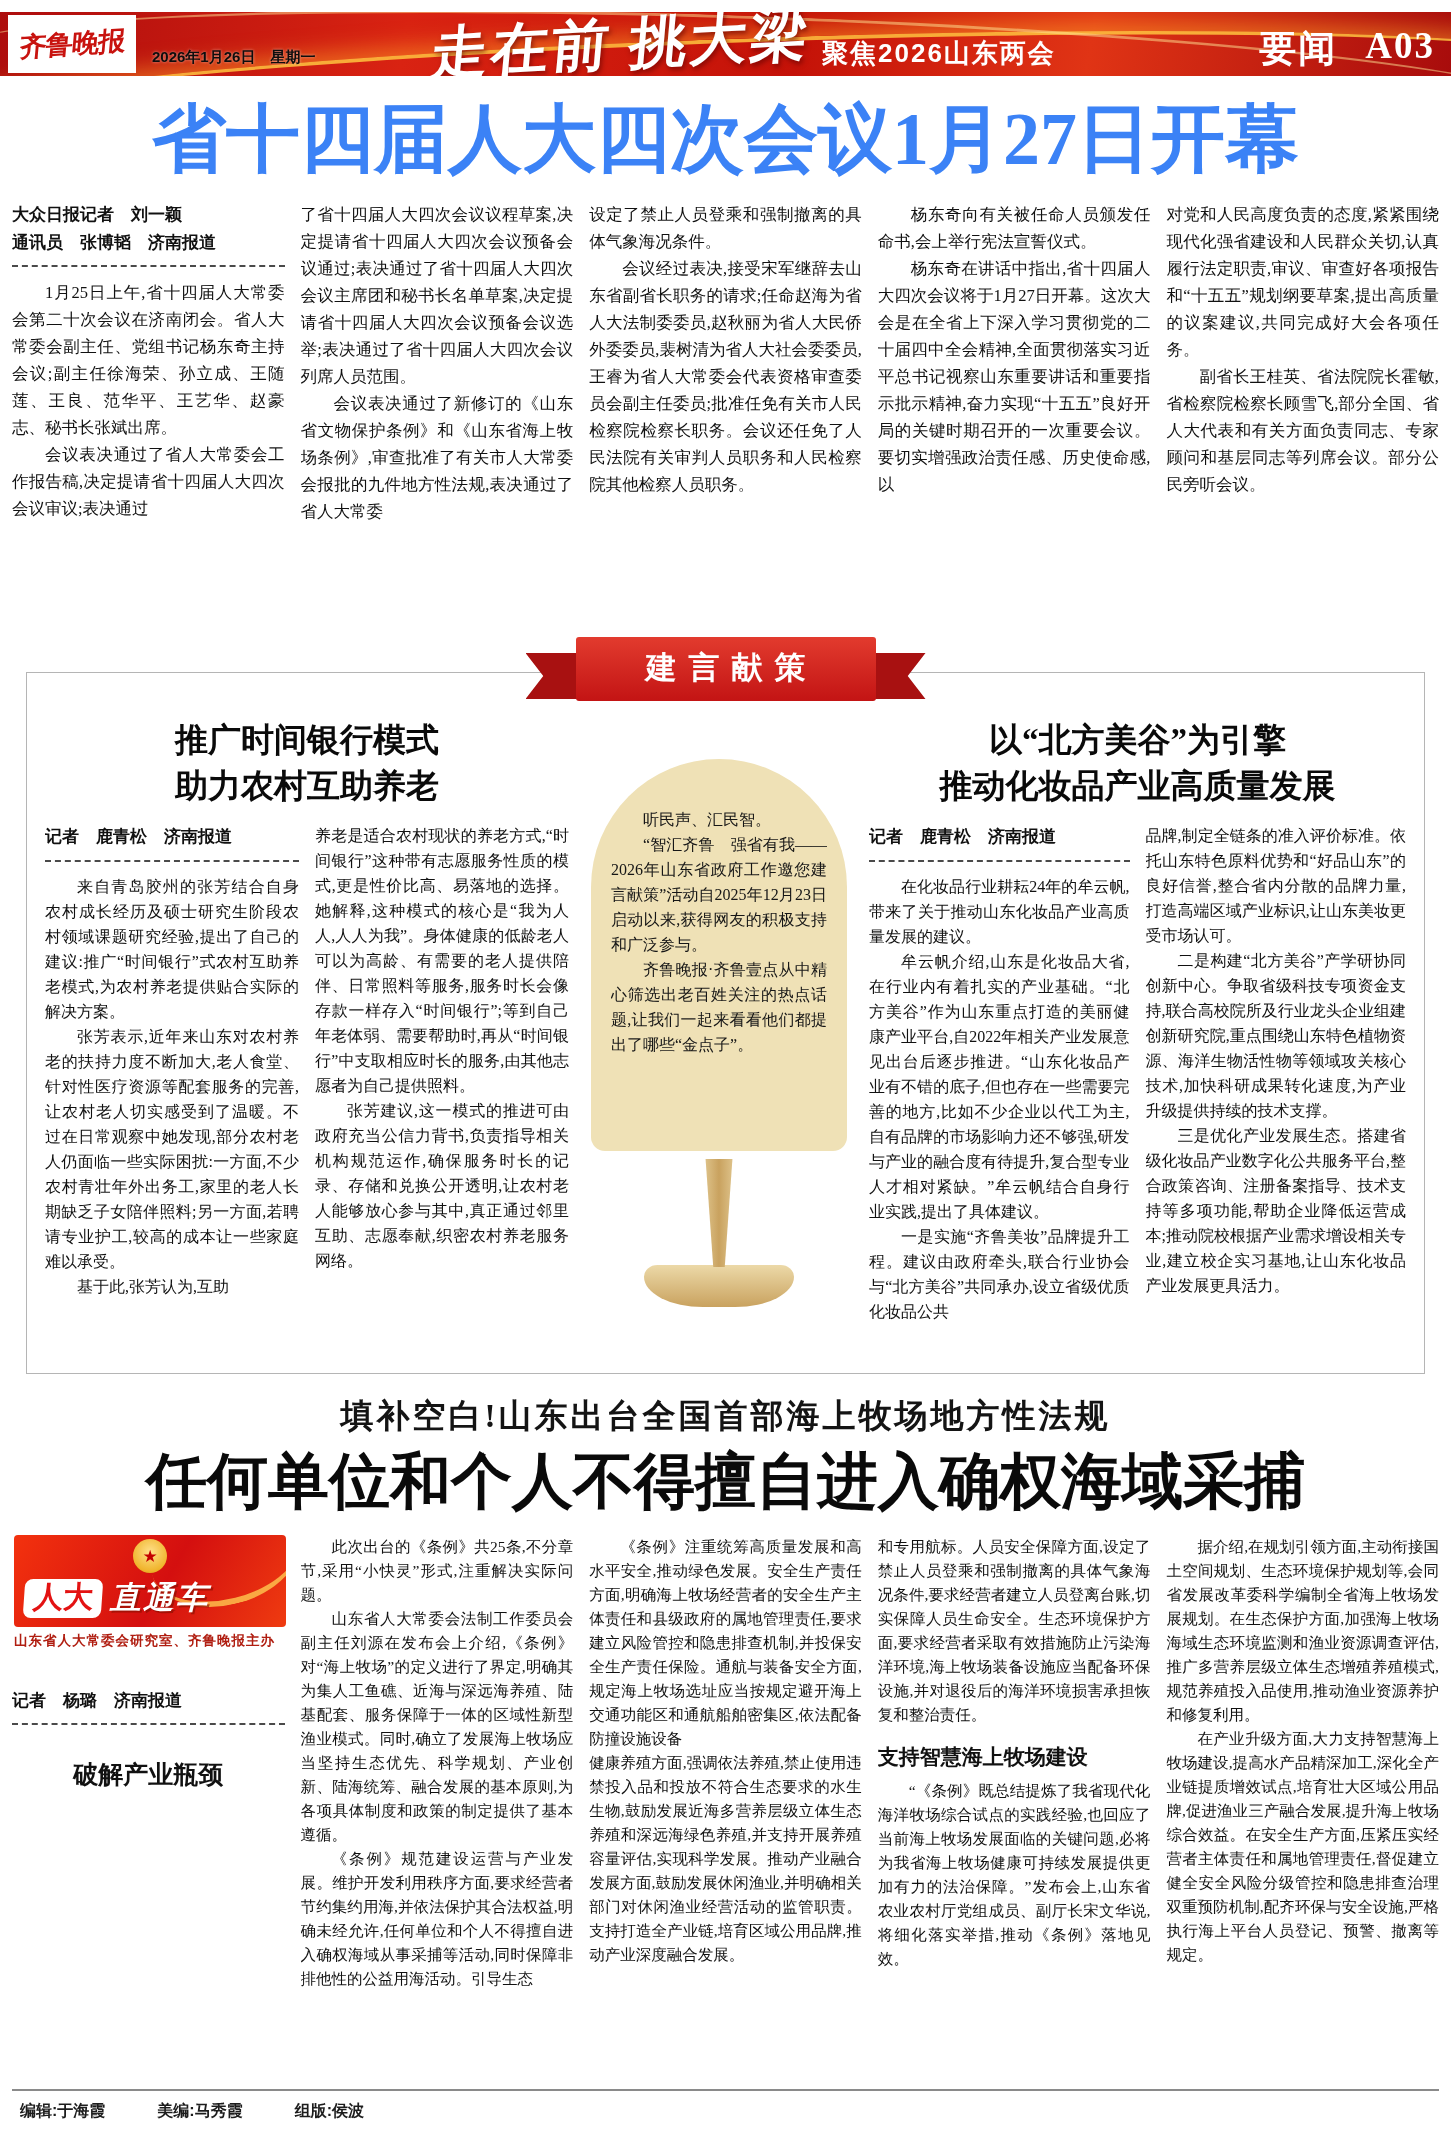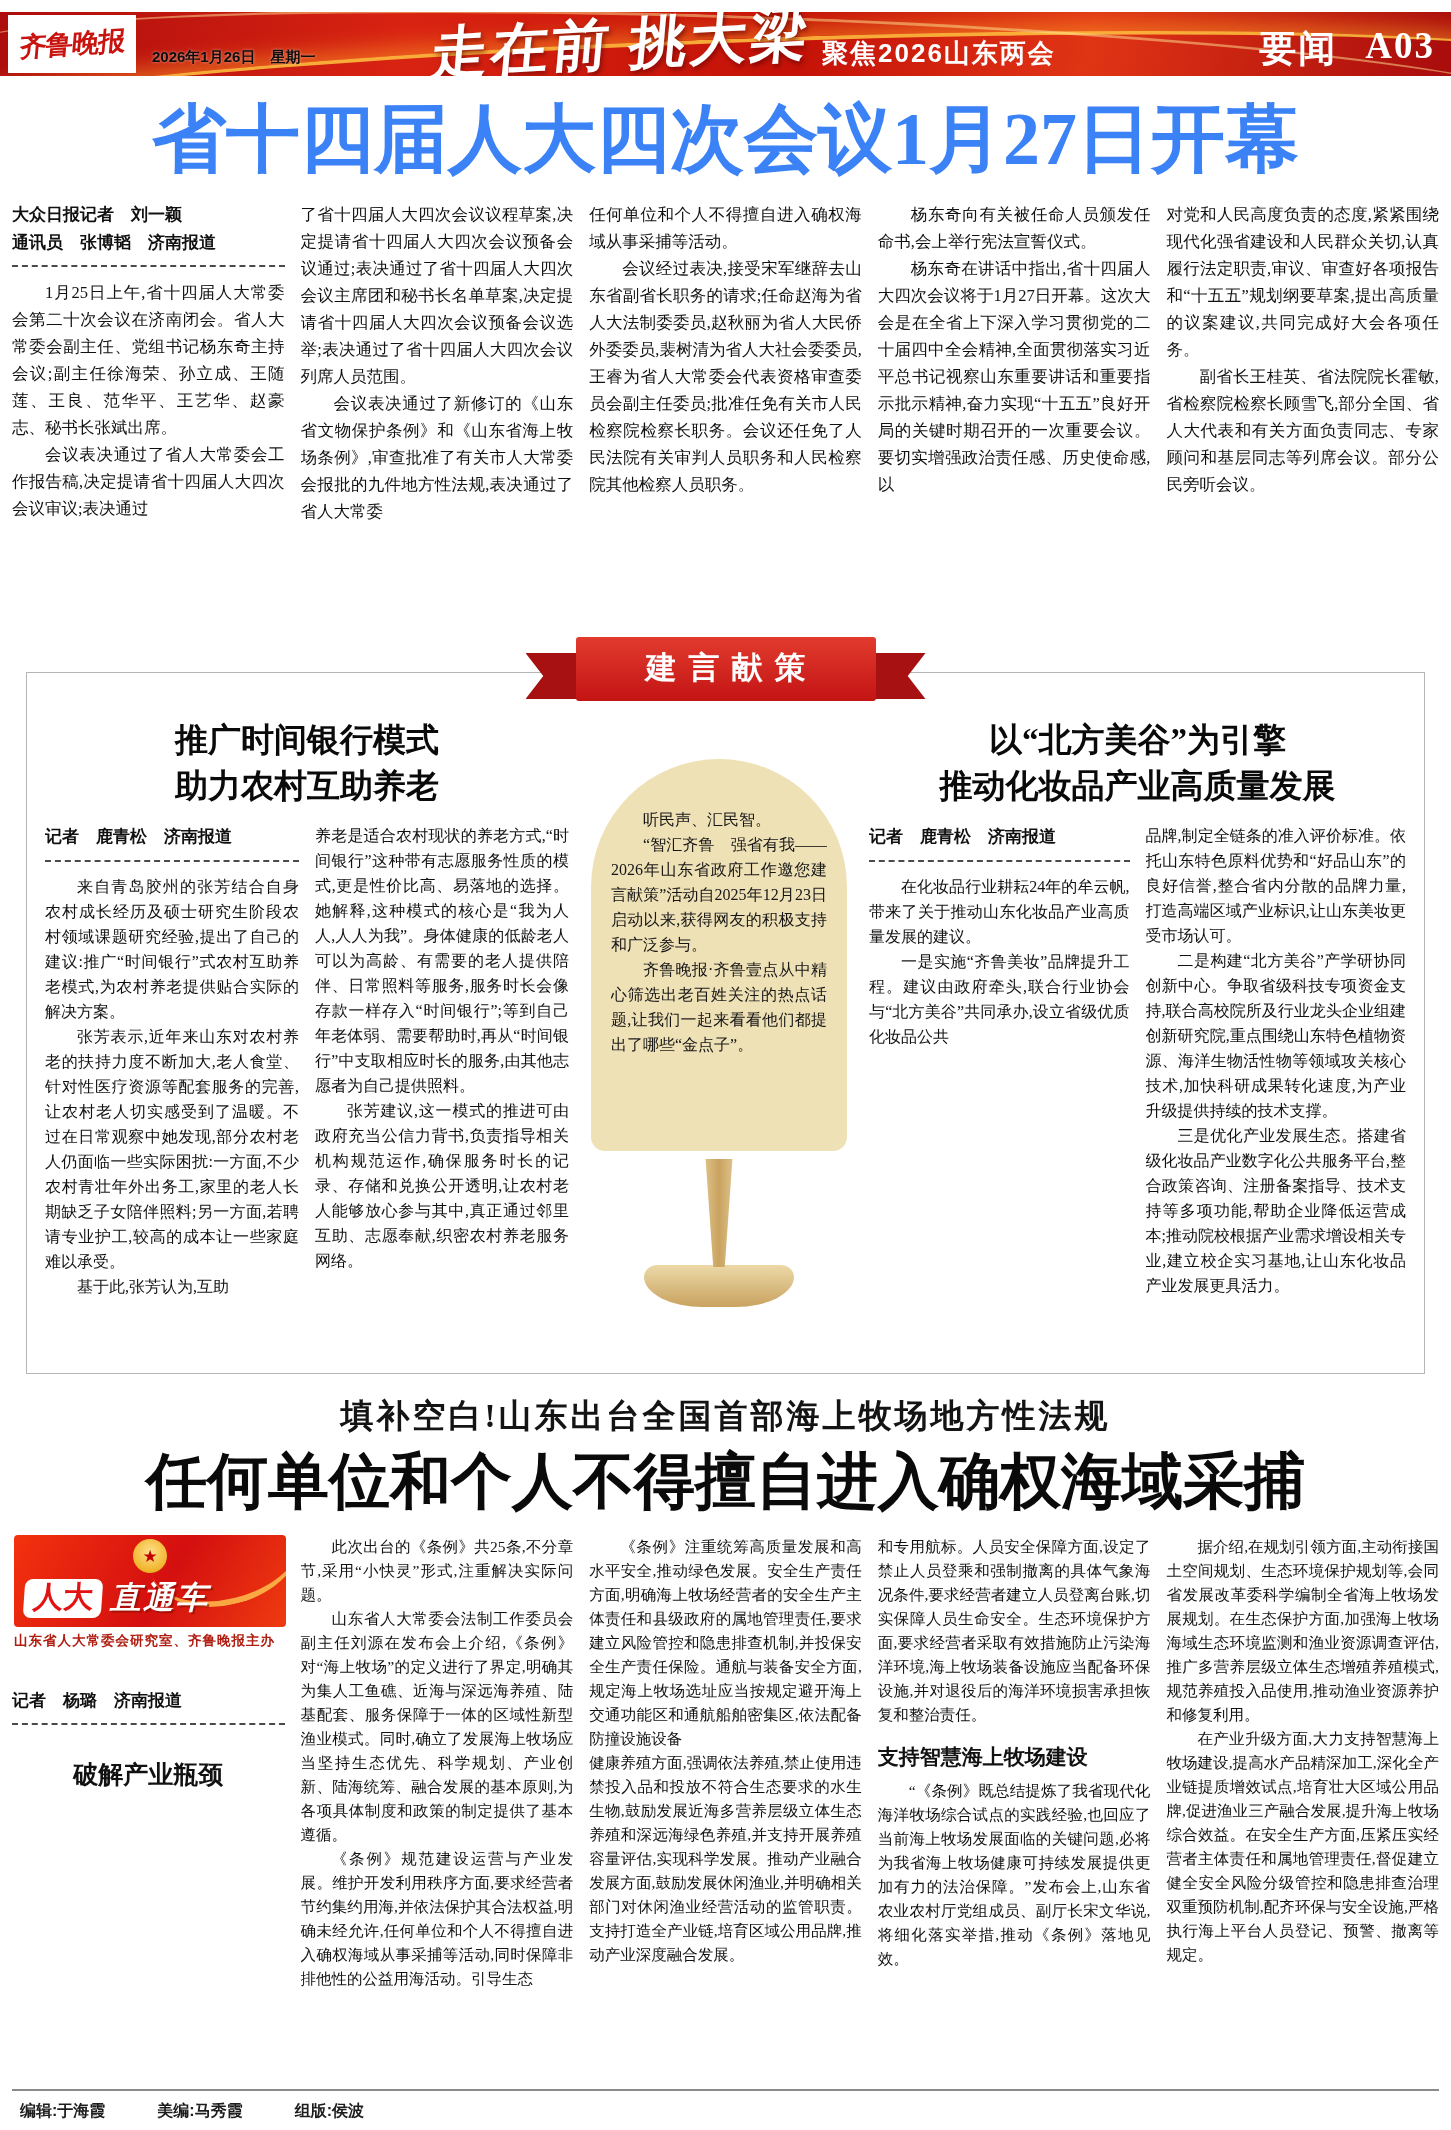--- a/index.html
+++ b/index.html
@@ -128,21 +128,21 @@
           <div class="seg byline">大众日报记者　刘一颖</div>
           <div class="seg byline byline-rule">通讯员　张博韬　济南报道</div>
           <div class="seg para">1月25日上午,省十四届人大常委会第二十次会议在济南闭会。省人大常委会副主任、党组书记杨东奇主持会议;副主任徐海荣、孙立成、王随莲、王良、范华平、王艺华、赵豪志、秘书长张斌出席。</div>
           <div class="seg para">会议表决通过了省人大常委会工作报告稿,决定提请省十四届人大四次会议审议;表决通过</div>
         </div>
         <div class="col">
           <div class="seg para cont">了省十四届人大四次会议议程草案,决定提请省十四届人大四次会议预备会议通过;表决通过了省十四届人大四次会议主席团和秘书长名单草案,决定提请省十四届人大四次会议预备会议选举;表决通过了省十四届人大四次会议列席人员范围。</div>
           <div class="seg para">会议表决通过了新修订的《山东省文物保护条例》和《山东省海上牧场条例》,审查批准了有关市人大常委会报批的九件地方性法规,表决通过了省人大常委</div>
         </div>
         <div class="col">
-          <div class="seg para cont">任何单位和个人不得擅自进入确权海域从事采捕等活动。</div>
+          <div class="seg para cont">设定了禁止人员登乘和强制撤离的具体气象海况条件。</div>
           <div class="seg para">会议经过表决,接受宋军继辞去山东省副省长职务的请求;任命赵海为省人大法制委委员,赵秋丽为省人大民侨外委委员,裴树清为省人大社会委委员,王睿为省人大常委会代表资格审查委员会副主任委员;批准任免有关市人民检察院检察长职务。会议还任免了人民法院有关审判人员职务和人民检察院其他检察人员职务。</div>
         </div>
         <div class="col">
           <div class="seg para">杨东奇向有关被任命人员颁发任命书,会上举行宪法宣誓仪式。</div>
           <div class="seg para">杨东奇在讲话中指出,省十四届人大四次会议将于1月27日开幕。这次大会是在全省上下深入学习贯彻党的二十届四中全会精神,全面贯彻落实习近平总书记视察山东重要讲话和重要指示批示精神,奋力实现“十五五”良好开局的关键时期召开的一次重要会议。要切实增强政治责任感、历史使命感,以</div>
         </div>
         <div class="col">
           <div class="seg para cont">对党和人民高度负责的态度,紧紧围绕现代化强省建设和人民群众关切,认真履行法定职责,审议、审查好各项报告和“十五五”规划纲要草案,提出高质量的议案建议,共同完成好大会各项任务。</div>
           <div class="seg para">副省长王桂英、省法院院长霍敏,省检察院检察长顾雪飞,部分全国、省人大代表和有关方面负责同志、专家顾问和基层同志等列席会议。部分公民旁听会议。</div>
         </div>
@@ -190,20 +190,21 @@
 
       <article class="mid-article right-art">
         <h2 class="mid-title">
           <span>以“北方美谷”为引擎</span><br>
           <span>推动化妆品产业高质量发展</span>
         </h2>
         <div class="cols mid-cols">
             <div class="col">
               <div class="seg byline byline-rule">记者　鹿青松　济南报道</div>
               <div class="seg para">在化妆品行业耕耘24年的牟云帆,带来了关于推动山东化妆品产业高质量发展的建议。</div>
+              <div class="seg para">牟云帆介绍,山东是化妆品大省,在行业内有着扎实的产业基础。“北方美谷”作为山东重点打造的美丽健康产业平台,自2022年相关产业发展意见出台后逐步推进。“山东化妆品产业有不错的底子,但也存在一些需要完善的地方,比如不少企业以代工为主,自有品牌的市场影响力还不够强,研发与产业的融合度有待提升,复合型专业人才相对紧缺。”牟云帆结合自身行业实践,提出了具体建议。</div>
               <div class="seg para">一是实施“齐鲁美妆”品牌提升工程。建议由政府牵头,联合行业协会与“北方美谷”共同承办,设立省级优质化妆品公共</div>
             </div>
             <div class="col">
               <div class="seg para cont">品牌,制定全链条的准入评价标准。依托山东特色原料优势和“好品山东”的良好信誉,整合省内分散的品牌力量,打造高端区域产业标识,让山东美妆更受市场认可。</div>
               <div class="seg para">二是构建“北方美谷”产学研协同创新中心。争取省级科技专项资金支持,联合高校院所及行业龙头企业组建创新研究院,重点围绕山东特色植物资源、海洋生物活性物等领域攻关核心技术,加快科研成果转化速度,为产业升级提供持续的技术支撑。</div>
               <div class="seg para">三是优化产业发展生态。搭建省级化妆品产业数字化公共服务平台,整合政策咨询、注册备案指导、技术支持等多项功能,帮助企业降低运营成本;推动院校根据产业需求增设相关专业,建立校企实习基地,让山东化妆品产业发展更具活力。</div>
             </div>
           </div>
       </article>
 

